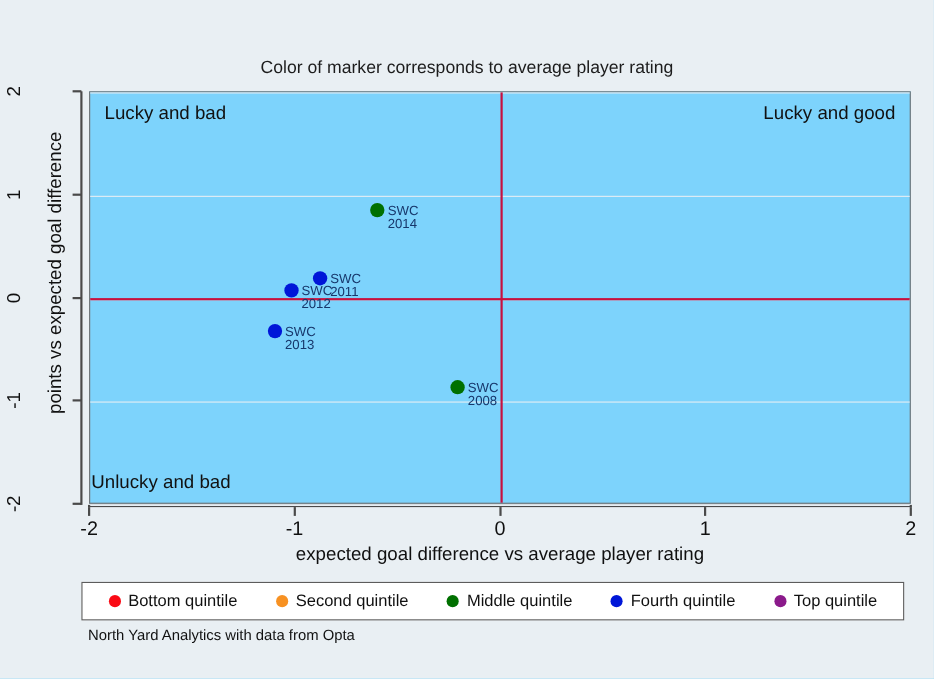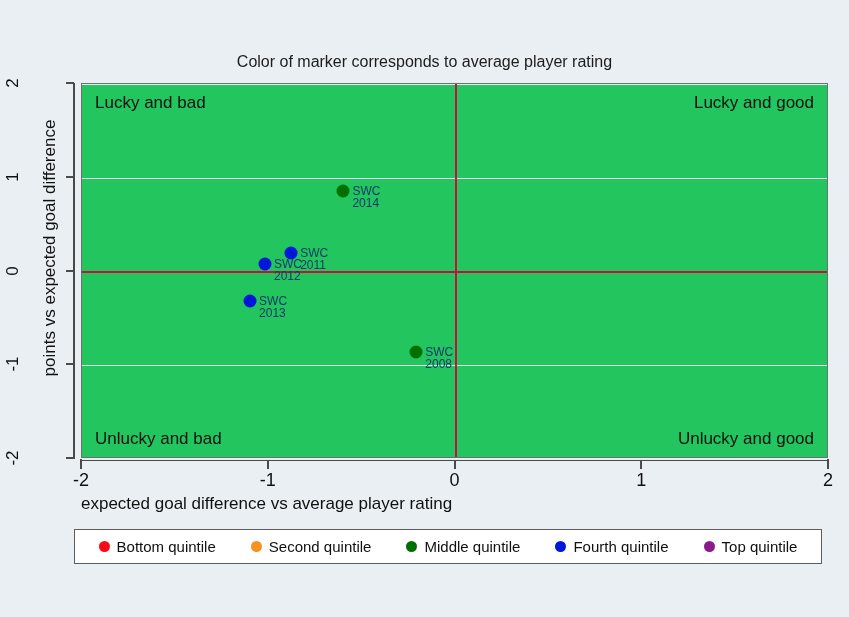--- a/index.html
+++ b/index.html
@@ -43,21 +43,21 @@
     top: 53px;
   }
 
   
   #plot {
     position: absolute;
     left: 81px;
     top: 83px;
     width: 747px;
     height: 375px;
-    background: #22c55e;
+    background: #7dd3fc;
     border: 1px solid #6f6f6f;
     box-sizing: border-box;
   }
   .gridline {
     position: absolute;
     left: 0;
     width: 100%;
     height: 1px;
     background: #e6eef4;
   }
@@ -78,21 +78,21 @@
 
   
   .quad {
     position: absolute;
     font-size: 17px;
     color: #111111;
     white-space: nowrap;
   }
   .quad.tl { left: 13px;  top: 9px; }
   .quad.tr { right: 13px; top: 9px; }
-  .quad.bl { left: 13px;  bottom: 8px; }
+  .quad.bl { left: 1px;  bottom: 8px; }
   .quad.br { right: 13px; bottom: 8px; }
 
   
   .pt {
     position: absolute;
     width: 13px;
     height: 13px;
     border-radius: 50%;
     transform: translate(-50%, -50%);
   }
@@ -164,21 +164,21 @@
     text-align: center;
     color: #101010;
     font-size: 17px;
     transform: rotate(-90deg);
   }
   .xtitle {
     position: absolute;
     left: 81px;
     top: 494px;
     width: 747px;
-    text-align: left;
+    text-align: center;
     color: #101010;
     font-size: 17px;
   }
 
   
   #legend {
     position: absolute;
     left: 74px;
     top: 529px;
     width: 748px;
@@ -262,21 +262,20 @@
         <div class="gridline" style="top: 187.5px;"></div>
         <div class="gridline" style="top: 93.75px;"></div>
         <div class="gridline" style="top: 0px;"></div>
       </div>
     <div class="crosshair-h" id="ref-h" style="top: 186.5px; background: rgb(200, 16, 62);"></div>
     <div class="crosshair-v" id="ref-v" style="left: 372.5px; background: rgb(200, 16, 62);"></div>
 
     <div class="quad tl">Lucky and bad</div>
     <div class="quad tr">Lucky and good</div>
     <div class="quad bl">Unlucky and bad</div>
-    <div class="quad br">Unlucky and good</div>
 
     <div id="points">
         <div class="pt" style="left: 261.45px; top: 106.875px; background: rgb(0, 112, 0);"></div>
         <div class="ptlabel" style="left: 270.45px; top: 112.875px;"><span>SWC</span><span class="l2">2014</span></div>
         <div class="pt" style="left: 209.16px; top: 168.75px; background: rgb(0, 22, 216);"></div>
         <div class="ptlabel" style="left: 218.16px; top: 174.75px;"><span>SWC</span><span class="l2">2011</span></div>
         <div class="pt" style="left: 183.015px; top: 180px; background: rgb(0, 22, 216);"></div>
         <div class="ptlabel" style="left: 192.015px; top: 186px;"><span>SWC</span><span class="l2">2012</span></div>
         <div class="pt" style="left: 168.075px; top: 216.562px; background: rgb(0, 22, 216);"></div>
         <div class="ptlabel" style="left: 177.075px; top: 222.562px;"><span>SWC</span><span class="l2">2013</span></div>
@@ -301,13 +300,14 @@
       <div class="legend-item">
         <span class="legend-dot" style="background: rgb(0, 22, 216);"></span>
         <span class="legend-label">Fourth quintile</span>
       </div>
       <div class="legend-item">
         <span class="legend-dot" style="background: rgb(139, 26, 139);"></span>
         <span class="legend-label">Top quintile</span>
       </div>
     </div>
 
+  <div class="footer">North Yard Analytics with data from Opta</div>
 </div>
 
 </body></html>

